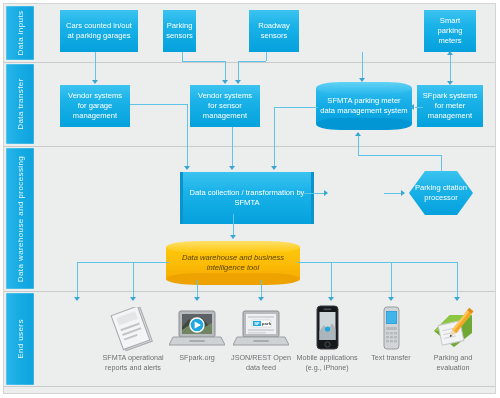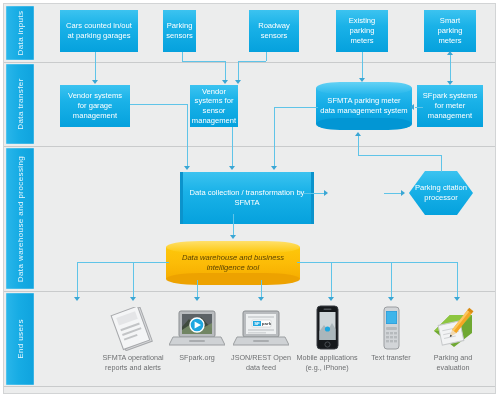--- a/index.html
+++ b/index.html
@@ -84,25 +84,24 @@
   <div class="side-tab" style="top:148px;height:141px">
     <span>Data warehouse and processing</span>
     </div>
   <div class="side-tab" style="top:293px;height:92px">
     <span>End users</span>
     </div>
 
   <div class="box" style="left:60px;top:10px;width:78px;height:42px">Cars counted in/out at parking garages</div>
   <div class="box" style="left:163px;top:10px;width:33px;height:42px">Parking sensors</div>
   <div class="box" style="left:249px;top:10px;width:50px;height:42px">Roadway sensors</div>
-  <div class="box" style="left:336px;top:10px;width:52px;height:42px">Existing parking meters</div>
   <div class="box" style="left:424px;top:10px;width:52px;height:42px">Smart parking meters</div>
 
   <div class="box" style="left:60px;top:85px;width:70px;height:42px">Vendor systems for garage management</div>
-  <div class="box" style="left:190px;top:85px;width:48px;height:42px">Vendor systems for sensor management</div>
+  <div class="box" style="left:190px;top:85px;width:70px;height:42px">Vendor systems for sensor management</div>
 
   <div class="cyl" style="left:316px;top:82px;width:96px;height:48px">
     <div class="body"></div>
     <div class="top"></div>
     <div class="bot"></div>
     <div class="lbl">SFMTA parking meter data management system</div>
   </div>
 
   <div class="box" style="left:417px;top:85px;width:66px;height:42px">SFpark systems for meter management</div>
 

